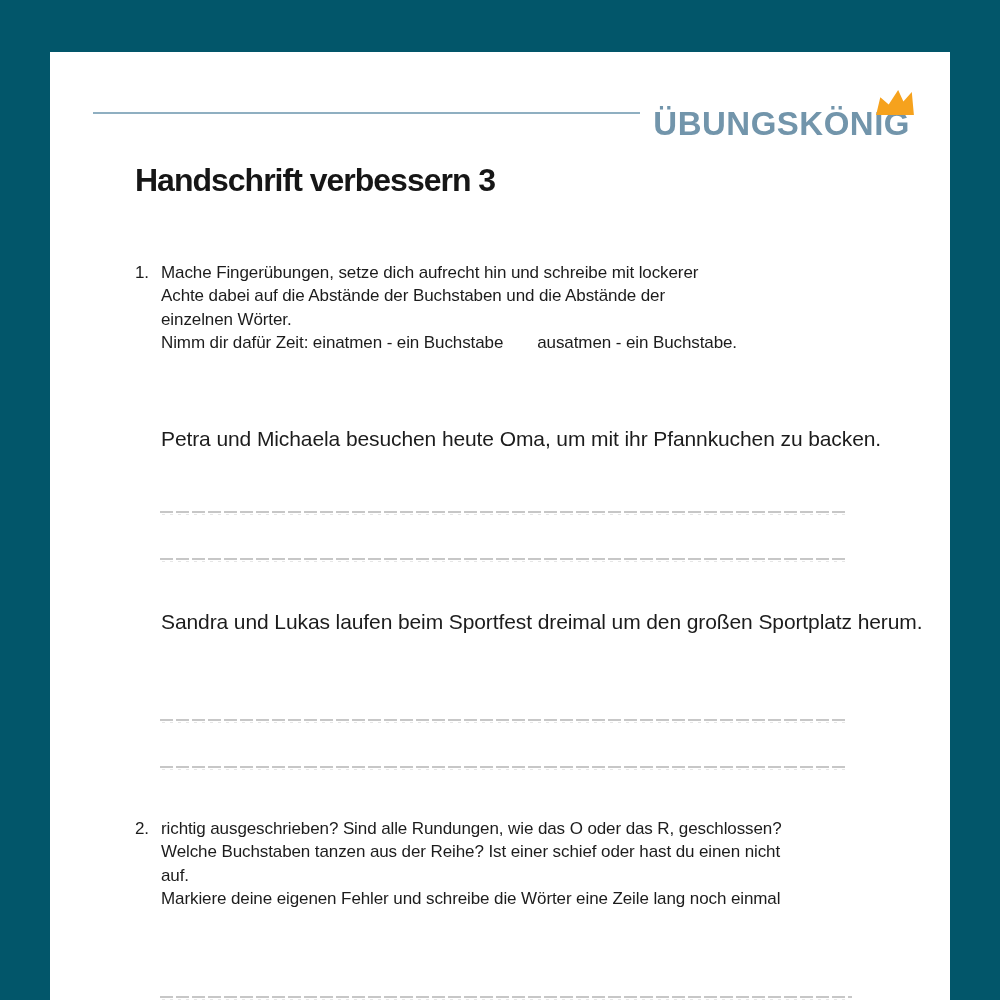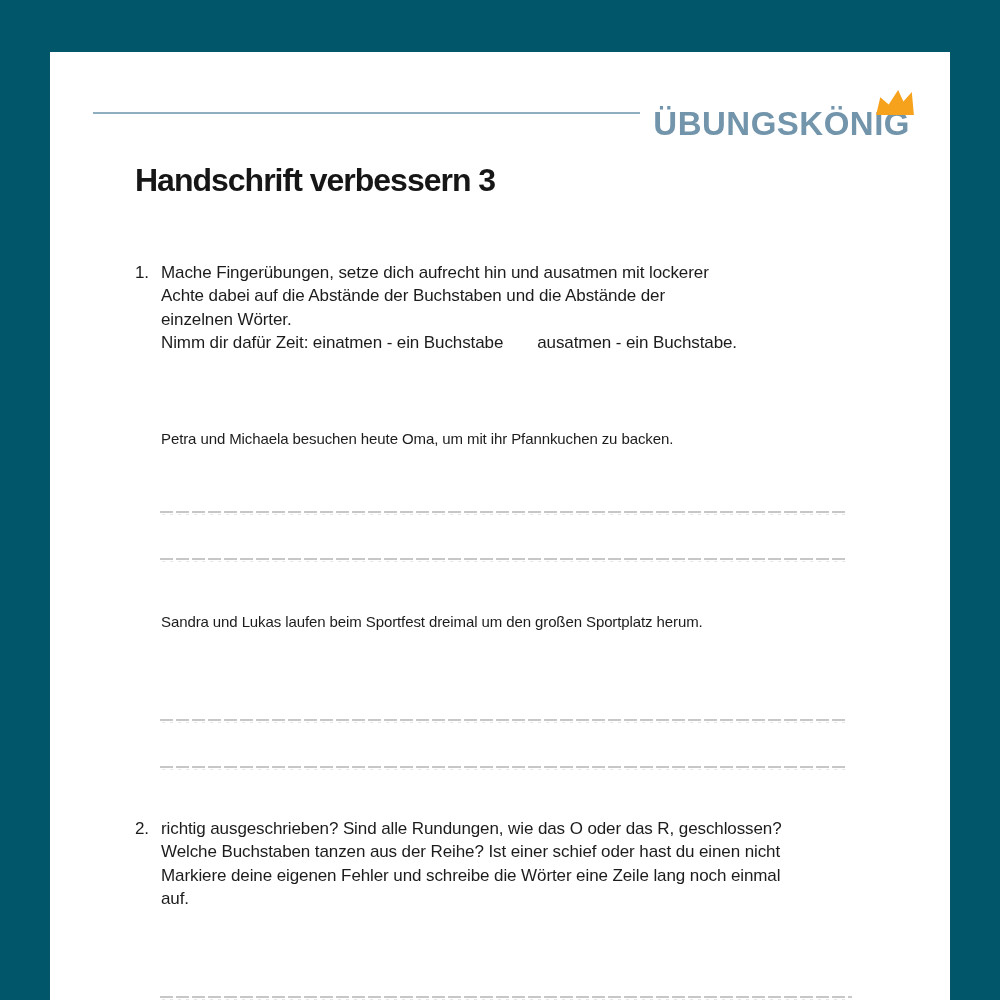--- a/index.html
+++ b/index.html
@@ -82,21 +82,21 @@
     width:26px;
     flex:0 0 26px;
   }
   .task-lines{flex:1;}
   .task-line{white-space:nowrap;}
   .seg-gap{display:inline-block;width:34px;}
   
   .sentence{
     position:absolute;
     left:111px;
-    font-size:15px;
+    font-size:21px;
     line-height:23.4px;
     letter-spacing:-0.1px;
     white-space:nowrap;
     color:var(--text);
   }
   .sentence-1{top:375px;}
   .sentence-2{top:558px;}
   
   .writing-line{
     position:absolute;
@@ -131,21 +131,21 @@
       <svg class="crown" viewBox="0 0 40 26" preserveAspectRatio="none">
         <polygon points="2,25 6,8 14,15 23,1 28,12 36,3 38,25" fill="currentColor"></polygon>
       </svg>
     </div>
 
     <h1 class="title">Handschrift verbessern 3</h1>
 
     <div class="task task-1">
       <span class="task-number">1.</span>
       <div class="task-lines">
-          <div class="task-line"><span>Mache Fingerübungen, setze dich aufrecht hin und ausatmen mit lockerer</span></div>
+          <div class="task-line"><span>Mache Fingerübungen, setze dich aufrecht hin und schreibe mit lockerer</span></div>
           <div class="task-line"><span>Achte dabei auf die Abstände der Buchstaben und die Abstände der</span></div>
           <div class="task-line"><span>einzelnen Wörter.</span></div>
           <div class="task-line"><span>Nimm dir dafür Zeit: einatmen - ein Buchstabe</span><span class="seg-gap"></span><span>ausatmen - ein Buchstabe.</span></div>
         </div>
     </div>
 
     <div class="sentence sentence-1">Petra und Michaela besuchen heute Oma, um mit ihr Pfannkuchen zu backen.</div>
 
     <div class="writing-line wl-1"></div>
     <div class="writing-line wl-2"></div>
@@ -153,21 +153,21 @@
     <div class="sentence sentence-2">Sandra und Lukas laufen beim Sportfest dreimal um den großen Sportplatz herum.</div>
 
     <div class="writing-line wl-3"></div>
     <div class="writing-line wl-4"></div>
 
     <div class="task task-2">
       <span class="task-number">2.</span>
       <div class="task-lines">
           <div class="task-line"><span>richtig ausgeschrieben? Sind alle Rundungen, wie das O oder das R, geschlossen?</span></div>
           <div class="task-line"><span>Welche Buchstaben tanzen aus der Reihe? Ist einer schief oder hast du einen nicht</span></div>
+          <div class="task-line"><span>auf.</span></div>
           <div class="task-line"><span>Markiere deine eigenen Fehler und schreibe die Wörter eine Zeile lang noch einmal</span></div>
-          <div class="task-line"><span>auf.</span></div>
         </div>
     </div>
 
     <div class="writing-line wl-5"></div>
 
   </div>
 </div>
 
 </body></html>

